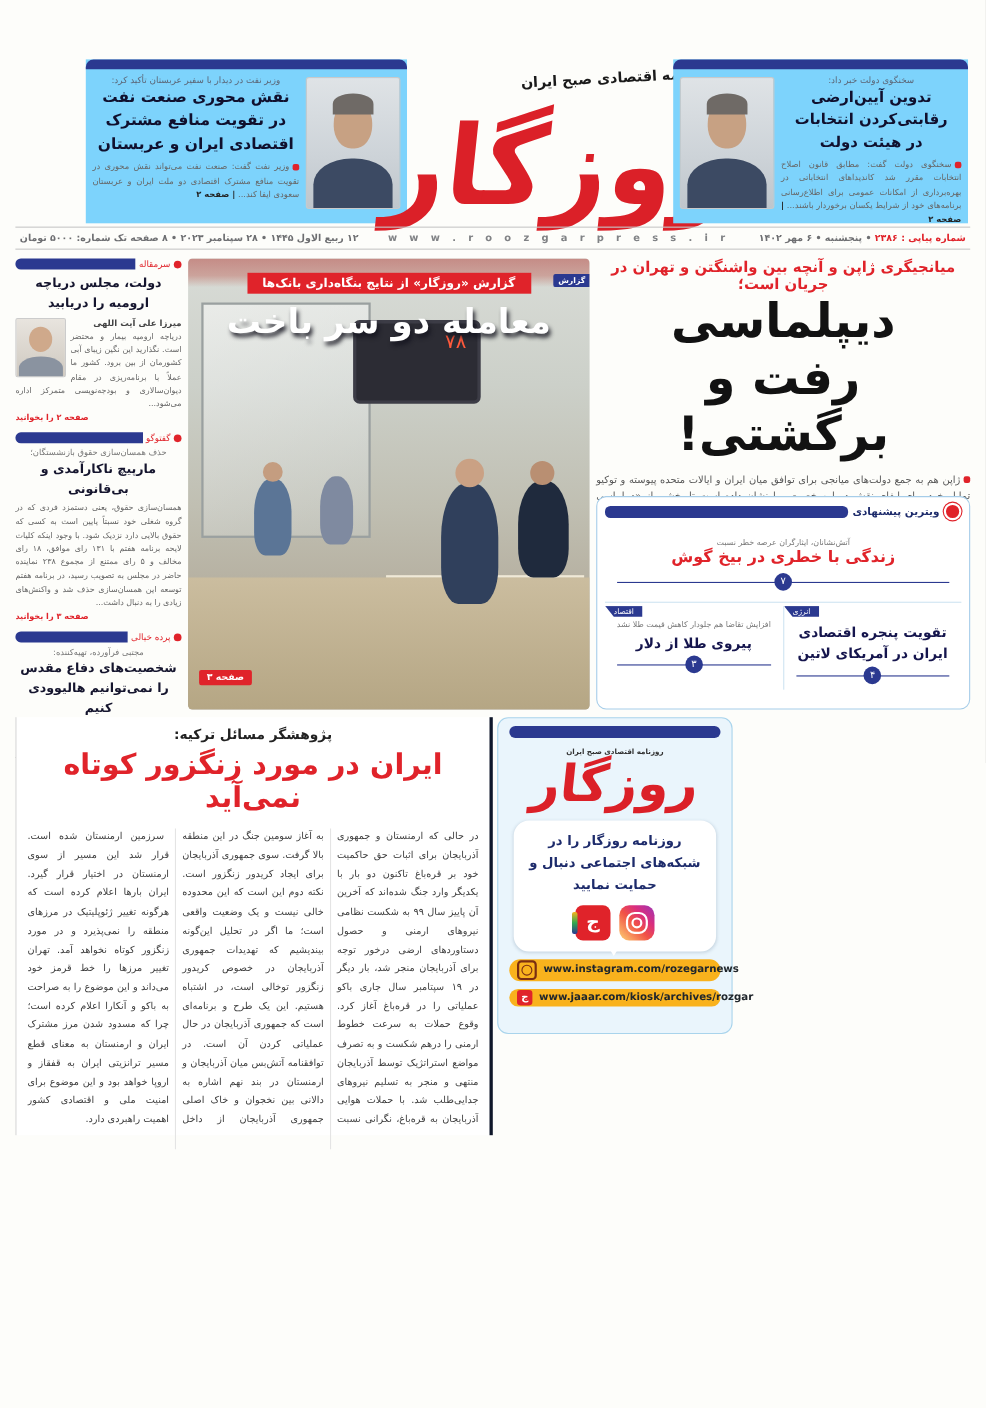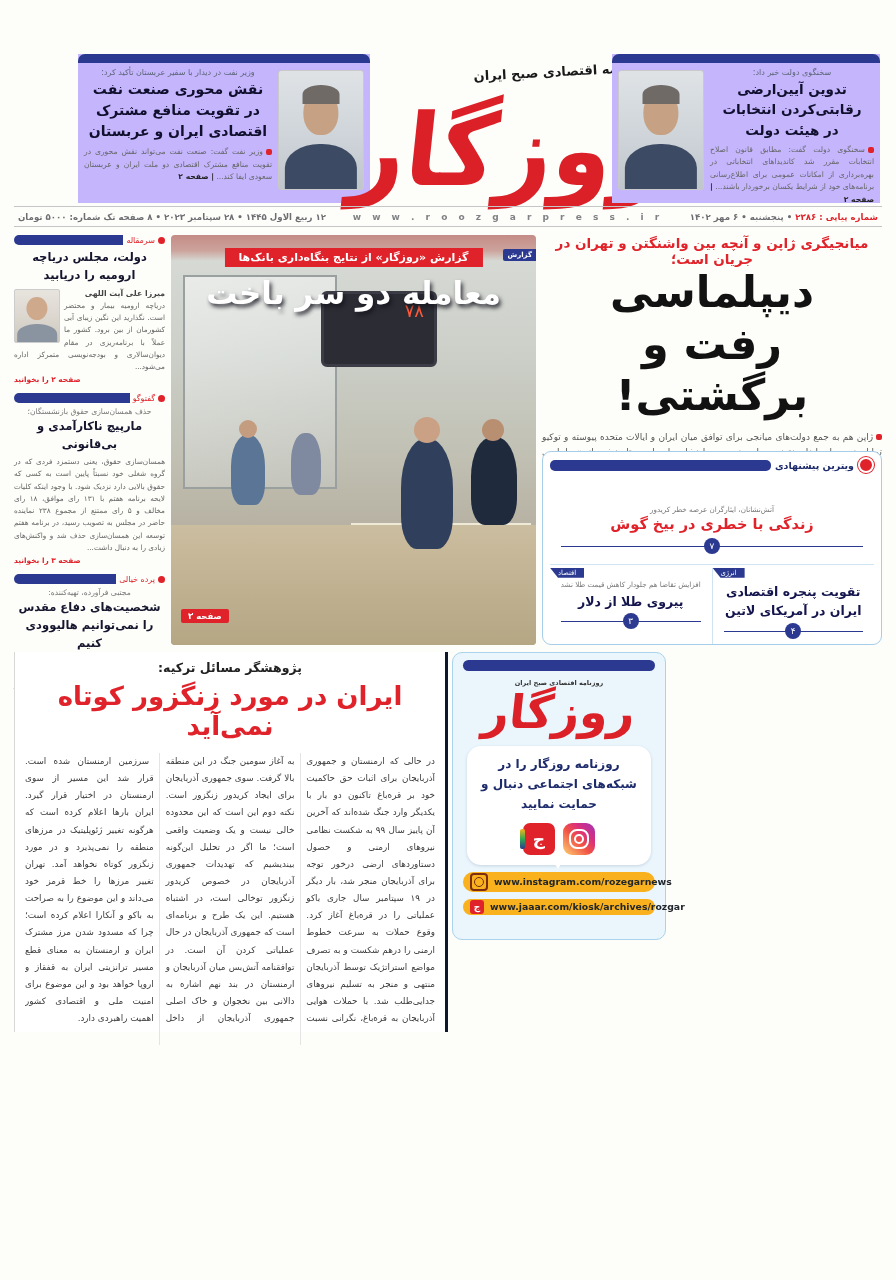--- a/index.html
+++ b/index.html
@@ -1,21 +1,21 @@
 <!DOCTYPE html>
 <html lang="fa" dir="rtl"><head>
 <meta charset="utf-8">
 <style>
   html,body{margin:0;padding:0;background:#e9e9e6;}
   .page{position:relative;width:896px;height:1280px;margin:0 auto;background:#fdfdfa;
         font-family:"DejaVu Sans",sans-serif;direction:rtl;overflow:hidden;color:#222;}
   .abs{position:absolute;}
 
   
-  .story-box{box-sizing:border-box;background:#c4b5fd;}
+  .story-box{box-sizing:border-box;background:#7dd3fc;}
   .bluebar{height:9px;background:#2b3990;border-radius:7px 7px 0 0;}
   .sb-inner{display:flex;gap:6px;padding:4px 6px;height:134px;box-sizing:border-box;}
   .sb-text{flex:1;display:flex;flex-direction:column;}
   .sb-kicker{font-size:8px;color:#5b6575;text-align:center;margin-top:1px;}
   .sb-head{font-size:14px;line-height:1.5;font-weight:bold;color:#10102e;text-align:center;margin:2px 4px;}
   .sb-body{font-size:7.6px;line-height:1.65;color:#666;text-align:justify;margin-top:2px;}
   .redsq{display:inline-block;width:6px;height:6px;background:#e0232a;border-radius:2px;margin-left:3px;vertical-align:middle;}
   .pageref{font-size:7.6px;color:#222;font-weight:bold;}
   .portrait{width:84px;height:118px;border:1px solid #c9c9c9;border-radius:3px;position:relative;overflow:hidden;
             background:linear-gradient(180deg,#dfe3e6 0%,#cdd3d8 60%,#bfc6cc 100%);flex:0 0 auto;align-self:center;}
@@ -86,21 +86,21 @@
 
   
   .lead{left:542px;top:235px;width:340px;height:212px;}
   .lead-kicker{font-size:13.5px;font-weight:bold;color:#e0232a;text-align:center;}
   .lead-h{font-size:43px;line-height:1.2;font-weight:bold;color:#121212;text-align:center;letter-spacing:-1px;}
   .lead-body{font-size:9px;line-height:1.7;color:#555;text-align:justify;margin-top:8px;}
 
   
   .showcase{left:542px;top:451px;width:340px;height:194px;box-sizing:border-box;background:#fff;
             border:1.5px solid #a6cde9;border-radius:9px;padding:5px 7px;}
-  .sc-head{display:flex;align-items:center;gap:4px;margin-bottom:20px;}
+  .sc-head{display:flex;align-items:center;gap:4px;margin-bottom:3px;}
   .sc-dot{width:12px;height:12px;border-radius:50%;background:#e0232a;border:2px solid #fff;box-shadow:0 0 0 1px #e0232a;}
   .sc-lbl{font-size:9.5px;font-weight:bold;color:#1d2b6b;white-space:nowrap;}
   .sc-bar{flex:1;height:11px;background:#2b3990;border-radius:5px;}
   .sc-grid{display:flex;flex-direction:column;}
   .sc-row1{display:flex;gap:6px;border-bottom:1px solid #cfe4f2;padding-bottom:5px;}
   .sc-row2{display:flex;padding-top:3px;}
   .sc-cell{flex:1;position:relative;padding:2px 3px;}
   .sc-cell+.sc-cell{border-right:1px solid #cfe4f2;}
   .sc-tag{position:absolute;top:0;left:0;background:#2b3990;color:#fff;font-size:6.8px;padding:1px 8px;
           clip-path:polygon(0 0,100% 0,100% 100%,8px 100%);}
@@ -280,21 +280,21 @@
 
   <div class="abs showcase">
     <div class="sc-head">
       <span class="sc-dot"></span>
       <span class="sc-lbl">ویترین پیشنهادی</span>
       <span class="sc-bar"></span>
     </div>
     <div class="sc-grid">
       <div class="sc-row1">
         <div class="sc-cell">
-          <div class="sc-kicker">آتش‌نشانان، ایثارگران عرصه خطر کریدور</div>
+          <div class="sc-kicker">آتش‌نشانان، ایثارگران عرصه خطر نسبت</div>
           <div class="sc-title-red">زندگی با خطری در بیخ گوش</div>
           <div class="pgline">
             <span class="pgcirc">۷</span>
           </div>
         </div>
       </div>
       <div class="sc-row2">
         <div class="sc-cell">
           <span class="sc-tag">انرژی</span>
           <div class="sc-title-dark" style="margin-top:12px;">تقویت پنجره اقتصادی ایران در آمریکای لاتین</div>

